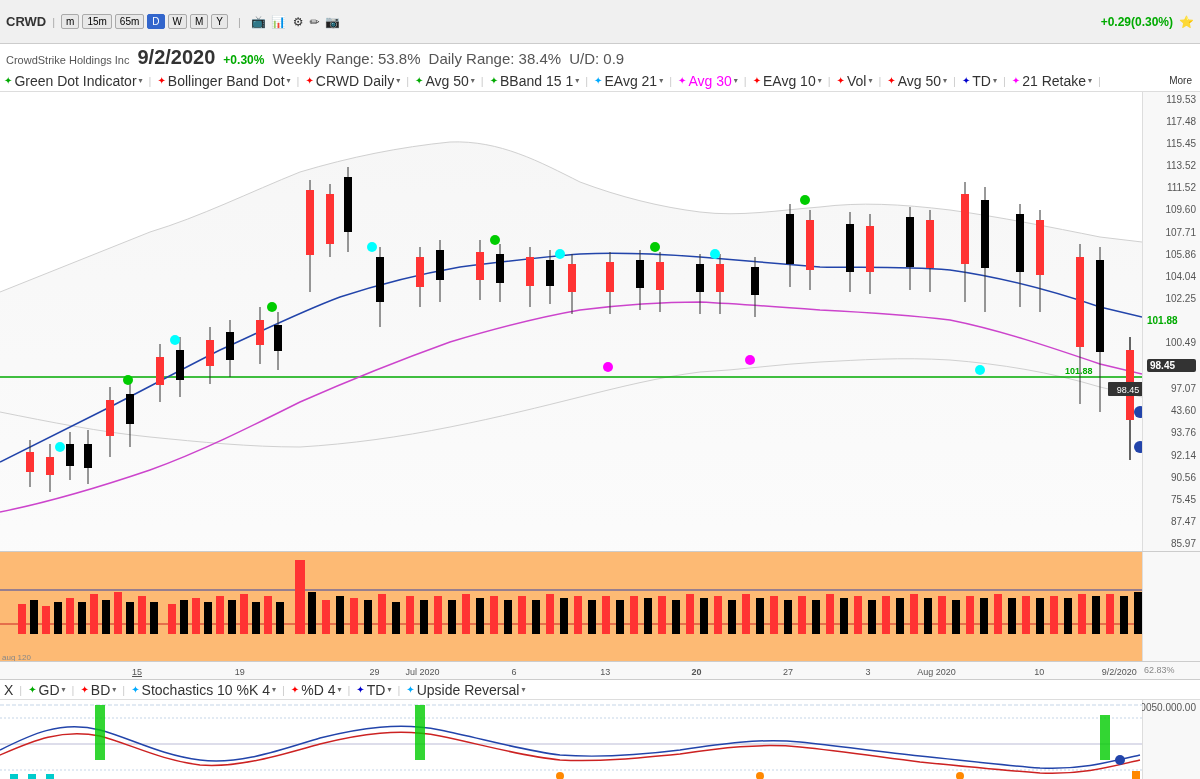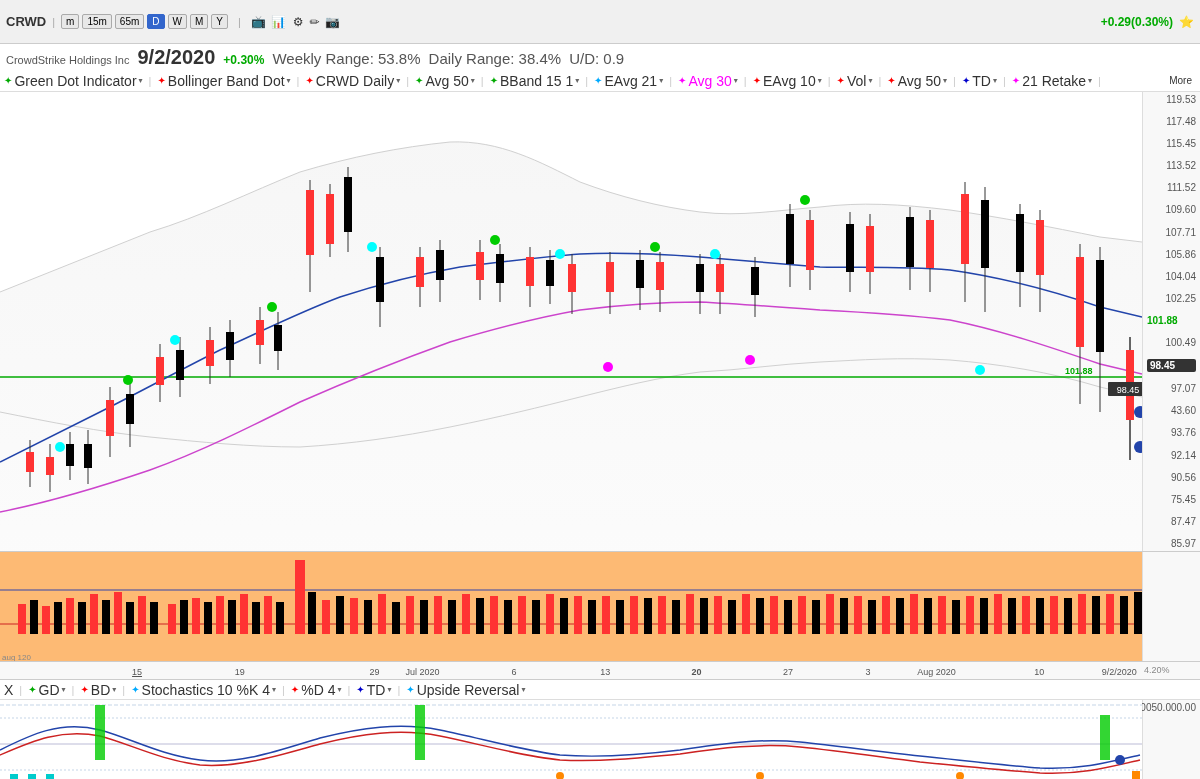--- a/index.html
+++ b/index.html
@@ -695,21 +695,21 @@
     <span class="date-label" style="left:45%;">6</span>
     <span class="date-label" style="left:53%;">13</span>
     <span class="date-label" style="left:61%;font-weight:bold;">20</span>
     <span class="date-label" style="left:69%;">27</span>
     <span class="date-label" style="left:76%;">3</span>
     <span class="date-label" style="left:82%;">Aug 2020</span>
     <span class="date-label" style="left:91%;text-align:right;">10</span>
     <span class="date-label" style="left:98%;">9/2/2020</span>
   </div>
   <div class="date-axis-right">
-    <span>4.20%</span>
+    <span>62.83%</span>
   </div>
 </div>
 
 <div class="stoch-indicator-bar">
   <div class="ind-item">
     <span class="ind-label">X</span>
   </div>
   <span class="ind-separator">|</span>
   <div class="ind-item">
     <span style="color:#00aa00; font-size:10px;">✦</span>

